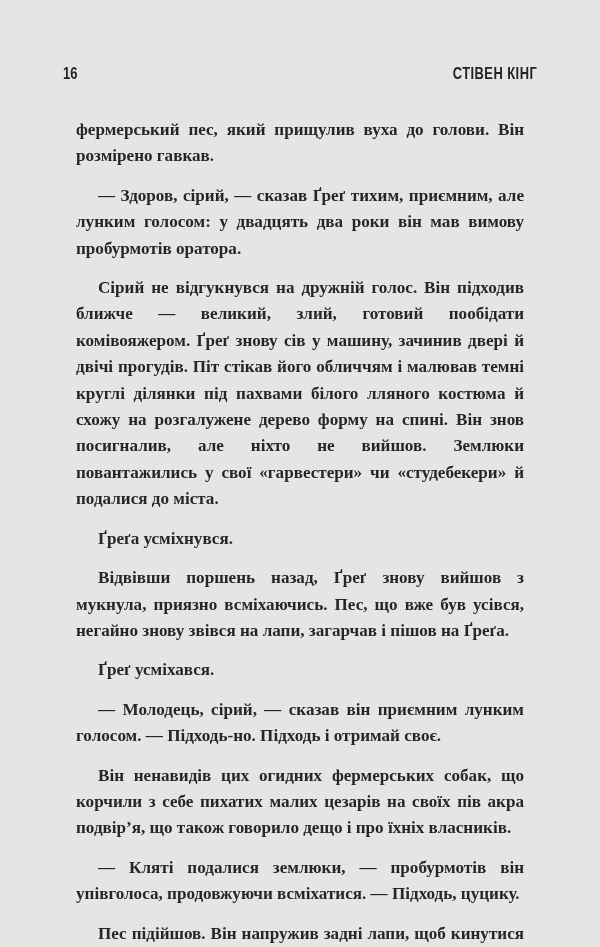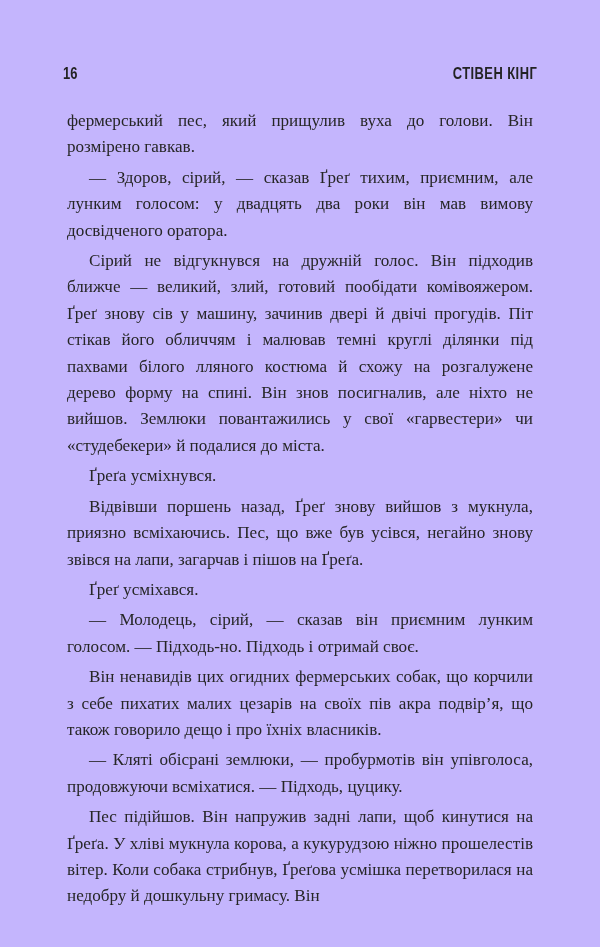--- a/index.html
+++ b/index.html
@@ -48,46 +48,47 @@
     width: 474px;
     font-family: "Liberation Serif", "DejaVu Serif", serif;
     font-size: 17.1px;
     line-height: 26.4px;
     color: #262626;
     text-align: justify;
     text-justify: inter-word;
     hyphens: manual;
   }
   .body-text p {
-    margin: 4px;
+    margin: 13px;
     text-indent: 22px;
+    font-weight: bold;
   }
   .body-text p.no-indent {
     text-indent: 0;
   }
   .body-text p:last-child {
     text-align: justify;
   }
 </style>
 </head>
 <body>
 
-<div class="page" style="background: #c4b5fd;">
+<div class="page" style="background: #e5e5e5;">
 
   <div class="running-head">
     <div class="folio">16</div>
     <div class="book-author">СТІВЕН КІНГ</div>
   </div>
 
   <div class="body-text" style="color: rgb(38, 38, 38);">
       <p class="no-indent">фермерський пес, який прищулив вуха до голови. Він розмірено гавкав.</p>
-      <p class="">— Здоров, сірий, — сказав Ґреґ тихим, приємним, але лунким голосом: у двадцять два роки він мав вимову досвідченого оратора.</p>
+      <p class="">— Здоров, сірий, — сказав Ґреґ тихим, приємним, але лунким голосом: у двадцять два роки він мав вимову пробурмотів оратора.</p>
       <p class="">Сірий не відгукнувся на дружній голос. Він підходив ближче — великий, злий, готовий пообідати комівояжером. Ґреґ знову сів у машину, зачинив двері й двічі прогудів. Піт стікав його обличчям і малював темні круглі ділянки під пахвами білого лляного костюма й схожу на розгалужене дерево форму на спині. Він знов посигналив, але ніхто не вийшов. Землюки повантажились у свої «гарвестери» чи «студебекери» й подалися до міста.</p>
       <p class="">Ґреґа усміхнувся.</p>
       <p class="">Відвівши поршень назад, Ґреґ знову вийшов з мукнула, приязно всміхаючись. Пес, що вже був усівся, негайно знову звівся на лапи, загарчав і пішов на Ґреґа.</p>
       <p class="">Ґреґ усміхався.</p>
       <p class="">— Молодець, сірий, — сказав він приємним лунким голосом. — Підходь-но. Підходь і отримай своє.</p>
       <p class="">Він ненавидів цих огидних фермерських собак, що корчили з себе пихатих малих цезарів на своїх пів акра подвір’я, що також говорило дещо і про їхніх власників.</p>
-      <p class="">— Кляті обісрані землюки, — пробурмотів він упівголоса, продовжуючи всміхатися. — Підходь, цуцику.</p>
+      <p class="">— Кляті подалися землюки, — пробурмотів він упівголоса, продовжуючи всміхатися. — Підходь, цуцику.</p>
       <p class="">Пес підійшов. Він напружив задні лапи, щоб кинутися на Ґреґа. У хліві мукнула корова, а кукурудзою ніжно прошелестів вітер. Коли собака стрибнув, Ґреґова усмішка перетворилася на недобру й дошкульну гримасу. Він</p>
     </div>
 
 </div>
 
 </body></html>

